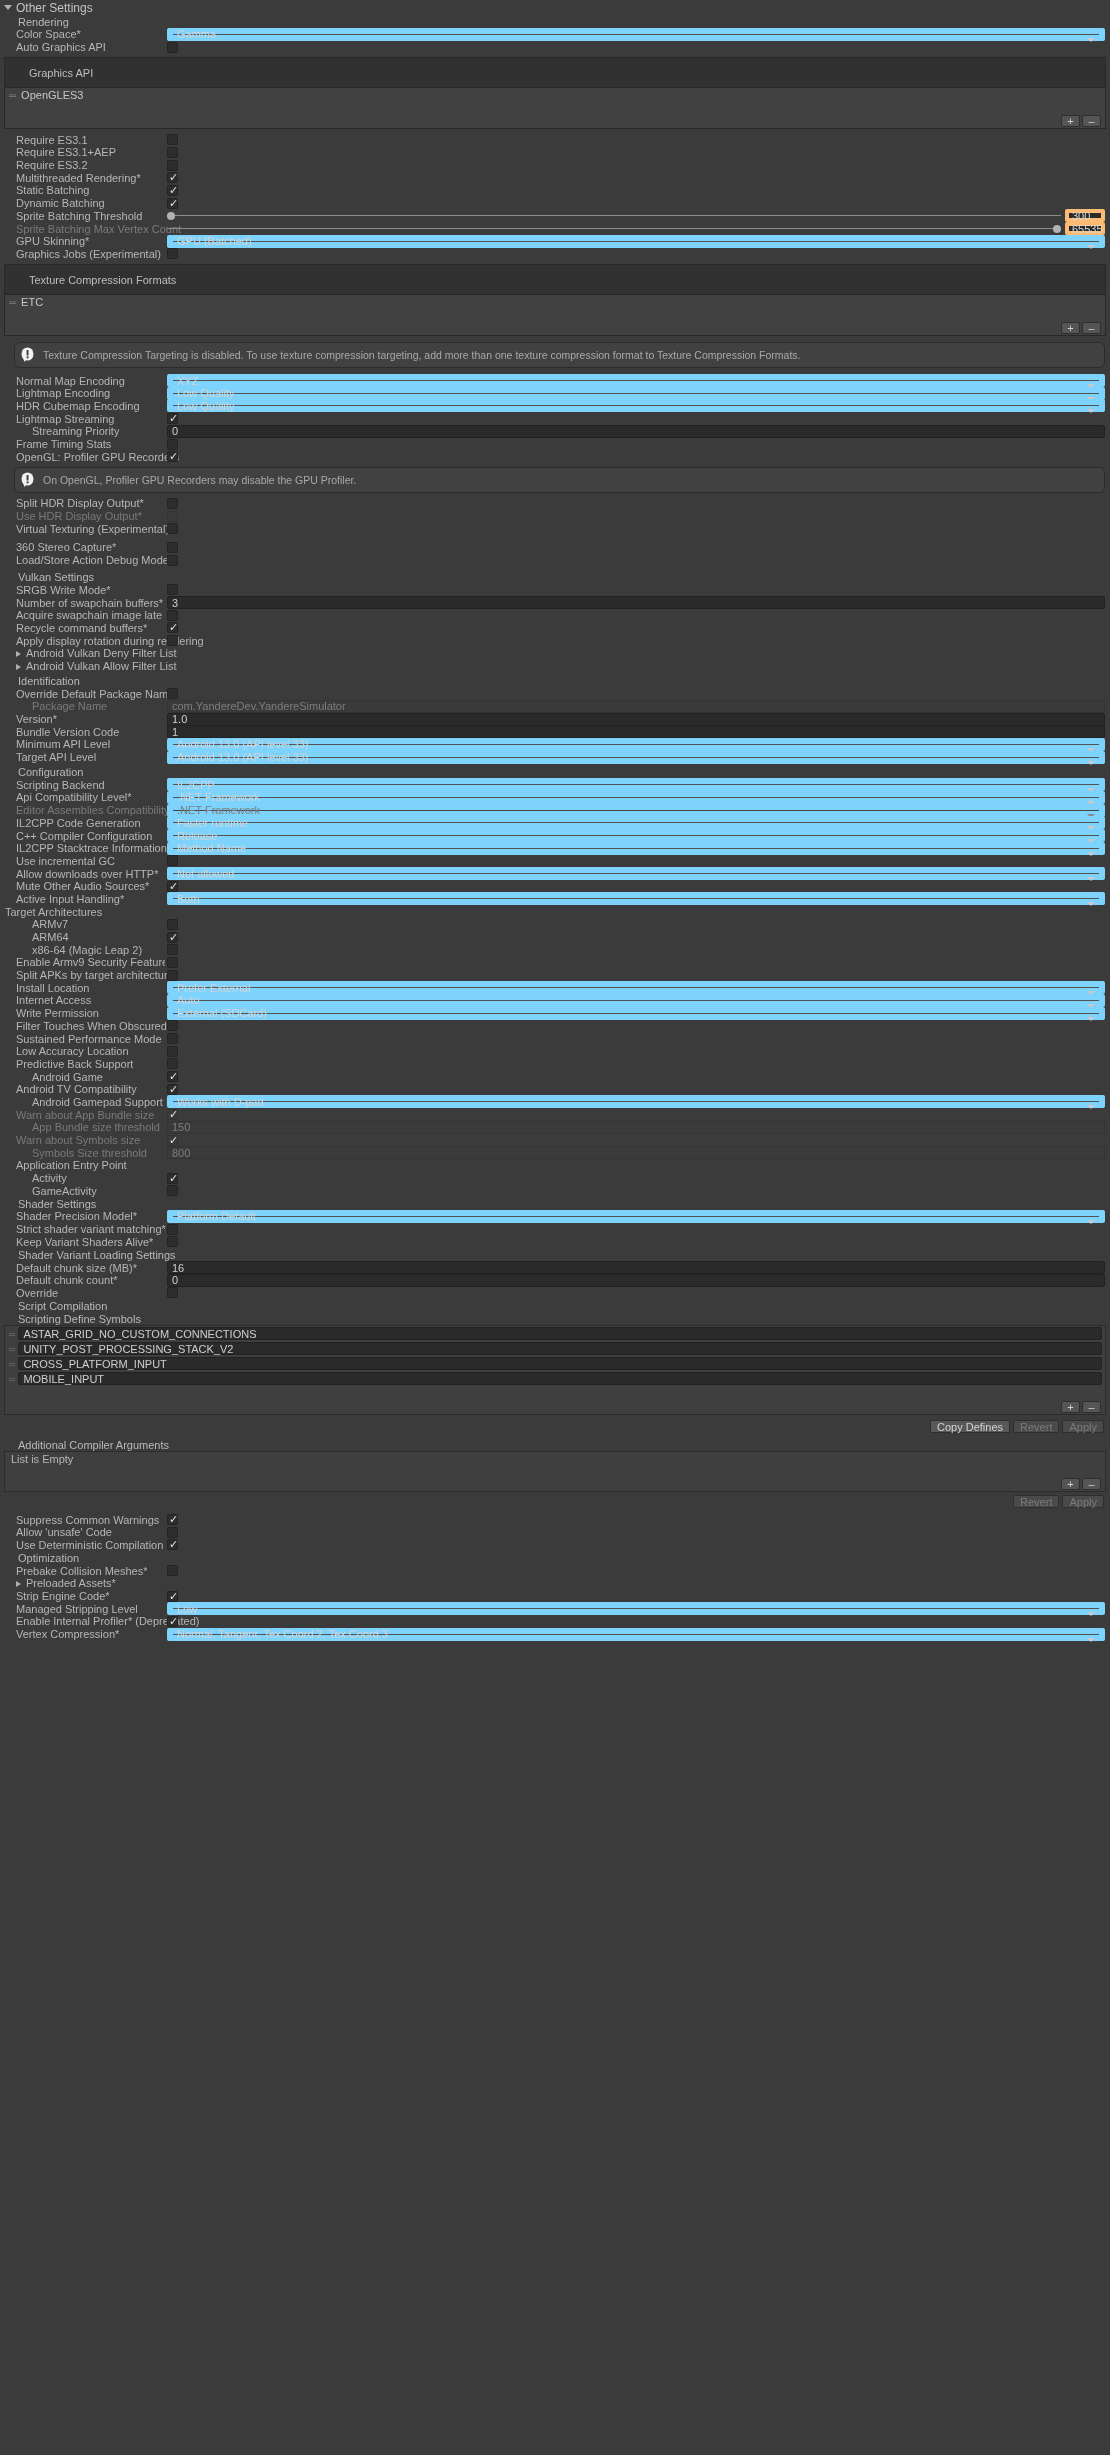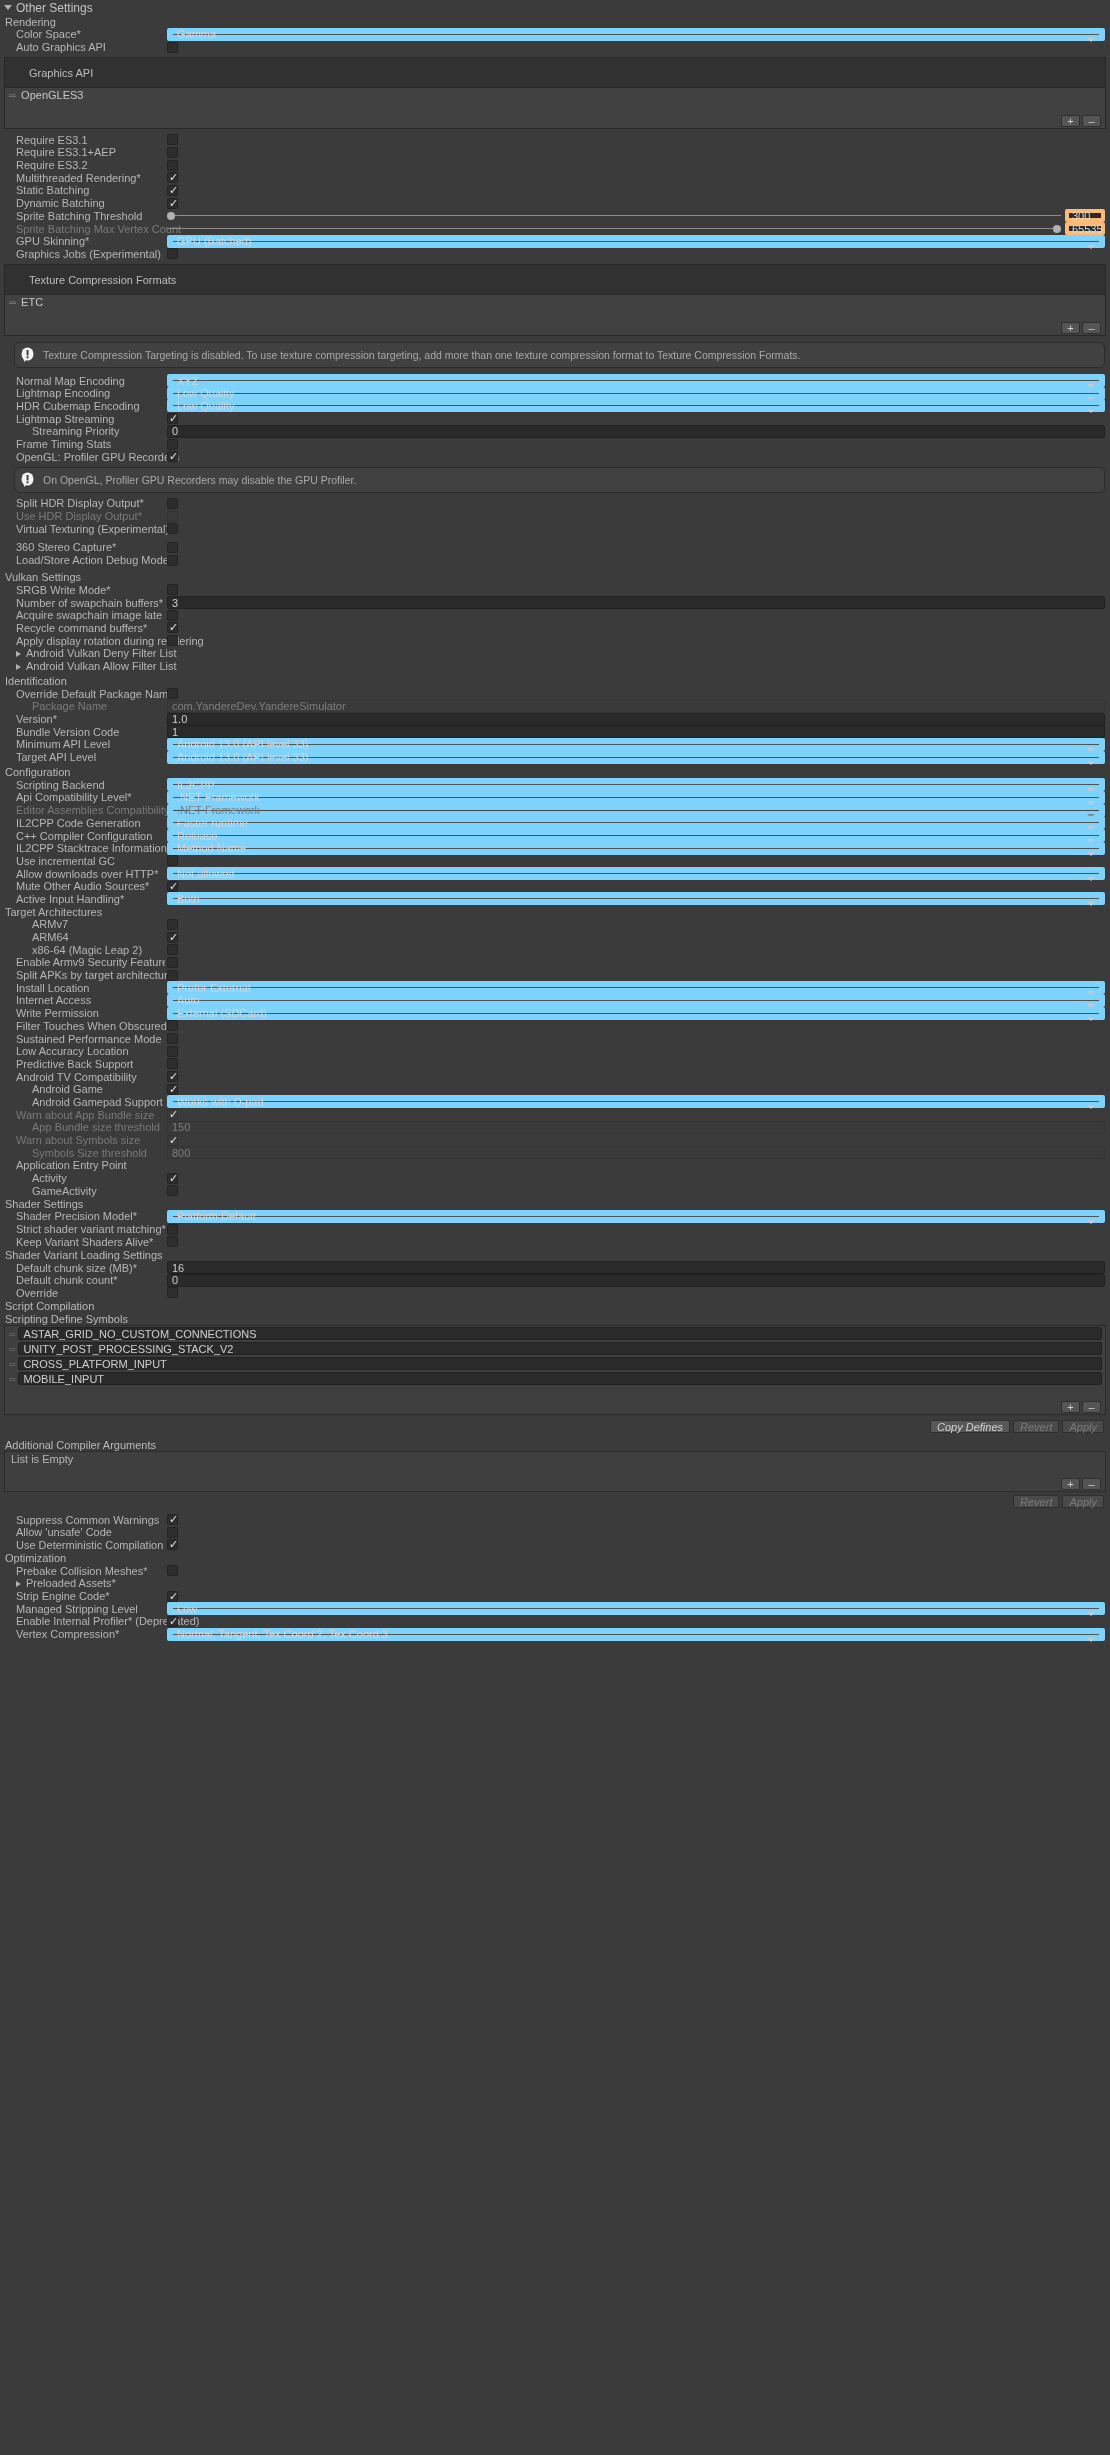--- a/index.html
+++ b/index.html
@@ -17,21 +17,21 @@
   .row { position:relative; height:12.7px; display:flex; align-items:center; }
   .lbl { color:#b6b6b6; white-space:nowrap; overflow:hidden; font-size:11px; line-height:12px; }
   .lbl.dim { color:#7a7a7a; }
   .lbl.ind1 { padding-left:16px; }
   .lbl.ind2 { padding-left:32px; }
   .lbl.ind0 { padding-left:5px; }
 
   .fieldcol { position:absolute; left:167px; right:5px; top:0; bottom:0; display:flex; align-items:center; }
 
   
-  .grouptitle { height:13px; display:flex; align-items:center; padding-left:5px;
+  .grouptitle { height:13px; display:flex; align-items:center; padding-left:18px;
      color:#b9b9b9; font-size:11px; }
 
   
   .foldout { height:15px; display:flex; align-items:center; padding-left:4px; color:#c4c4c4; font-size:12px; }
   .tri { display:inline-block; width:0;height:0; margin-right:5px;
      border-left:5px solid #b0b0b0; border-top:3.5px solid transparent; border-bottom:3.5px solid transparent; }
   .tri.down { border-left:4px solid transparent; border-right:4px solid transparent;
      border-top:5px solid #b0b0b0; border-bottom:0; margin-right:4px; }
 
   
@@ -80,21 +80,21 @@
 
   
   .defbox { border:1px solid #2b2b2b; background:#3f3f3f; }
   .defrow { height:15px; display:flex; align-items:center; padding-left:2px; }
   .defrow .dragdots { color:#7d7d7d; font-size:9px; margin:0 4px 0 2px; letter-spacing:-1px; }
   .deffield { flex:1 1 auto; height:13px; background:#2a2a2a; border:1px solid #212121; border-radius:2px;
         display:flex; align-items:center; padding-left:4px; color:#cfcfcf; font-size:11px; margin-right:3px;}
 
   .btnrow { display:flex; justify-content:flex-end; align-items:center; padding-right:6px; height:15px; gap:3px;}
   .btn { height:13px; background:#585858; border:1px solid #2e2e2e; border-radius:2px; color:#d4d4d4;
-        font-size:11px; display:flex; align-items:center; padding:0 6px;font-style:italic; }
+        font-size:11px; display:flex; align-items:center; padding:0 6px; }
   .btn.dim { color:#7b7b7b; background:#4a4a4a; }
 
   .emptylbl { padding-left:6px; color:#b6b6b6; font-size:11px; height:13px; display:flex; align-items:center;}
   .spacer4 { height:4px; }
   .spacer6 { height:6px; }
   .spacer2 { height:2px; }
 </style>
 </head>
 <body>
 
@@ -620,27 +620,27 @@
         <span class="cb"></span>
       </div>
   </div>
   <div class="row">
     <span class="lbl ind1">Predictive Back Support</span>
     <div class="fieldcol">
         <span class="cb"></span>
       </div>
   </div>
   <div class="row">
+    <span class="lbl ind2">Android Game</span>
+    <div class="fieldcol">
+        <span class="cb on"></span>
+      </div>
+  </div>
+  <div class="row">
     <span class="lbl ind1">Android TV Compatibility</span>
-    <div class="fieldcol">
-        <span class="cb on"></span>
-      </div>
-  </div>
-  <div class="row">
-    <span class="lbl ind2">Android Game</span>
     <div class="fieldcol">
         <span class="cb on"></span>
       </div>
   </div>
   <div class="row">
     <span class="lbl ind2">Android Gamepad Support Level</span>
     <div class="fieldcol">
         <div class="dd">
       <span>Works with D-pad</span>
       <span class="arrow"></span>

